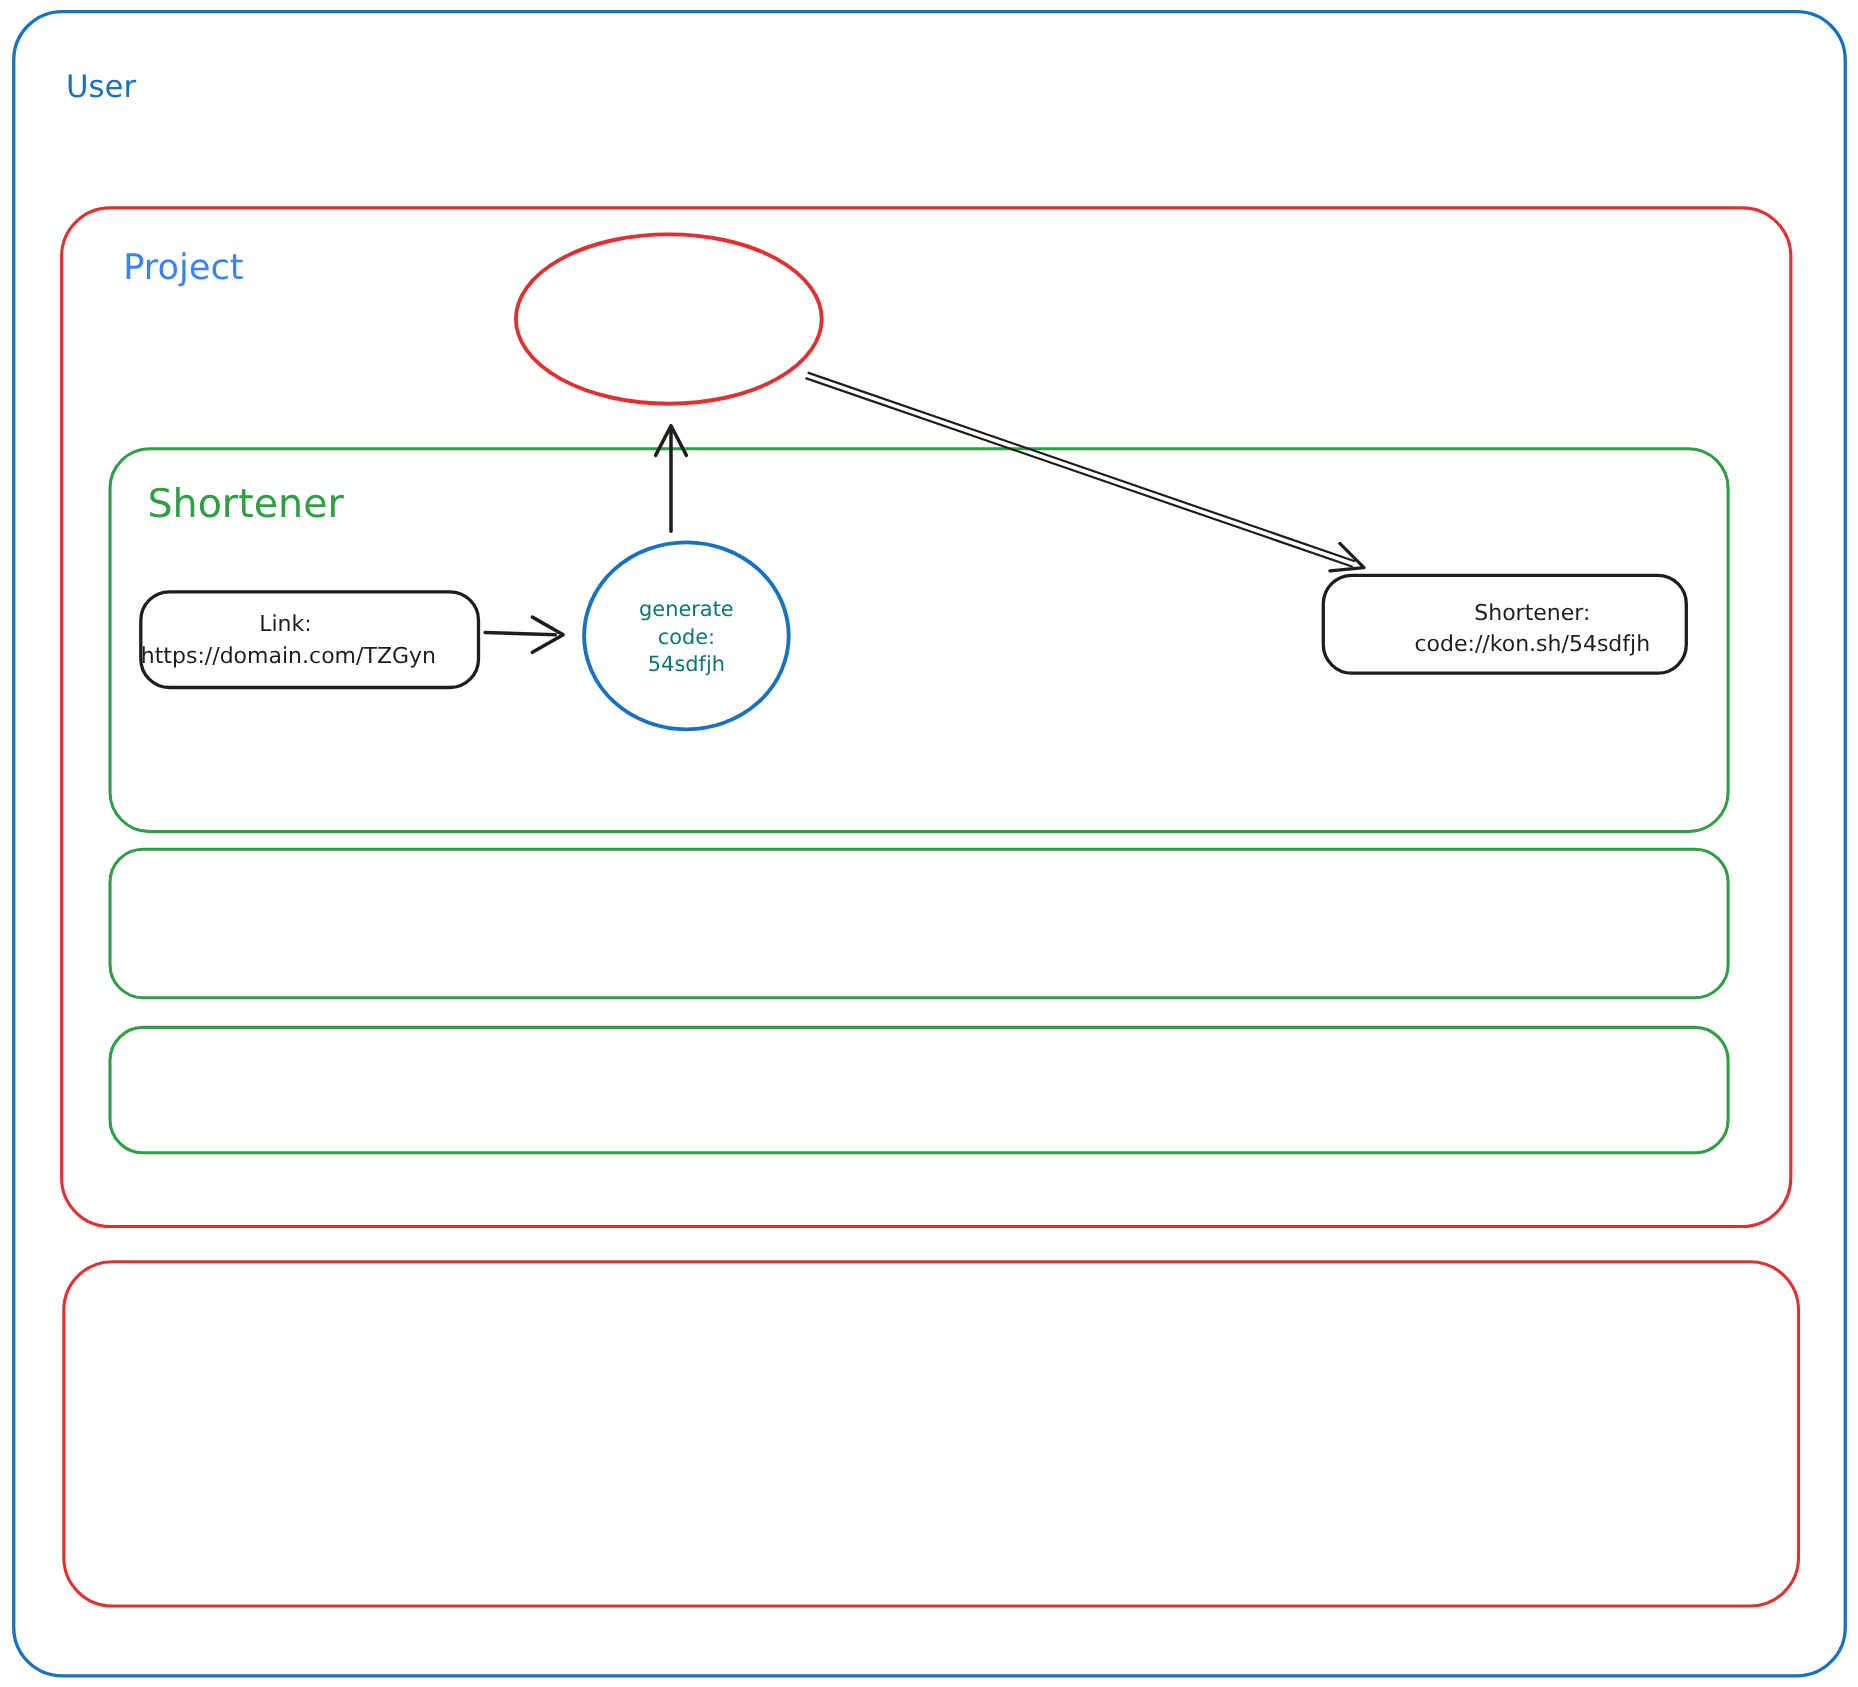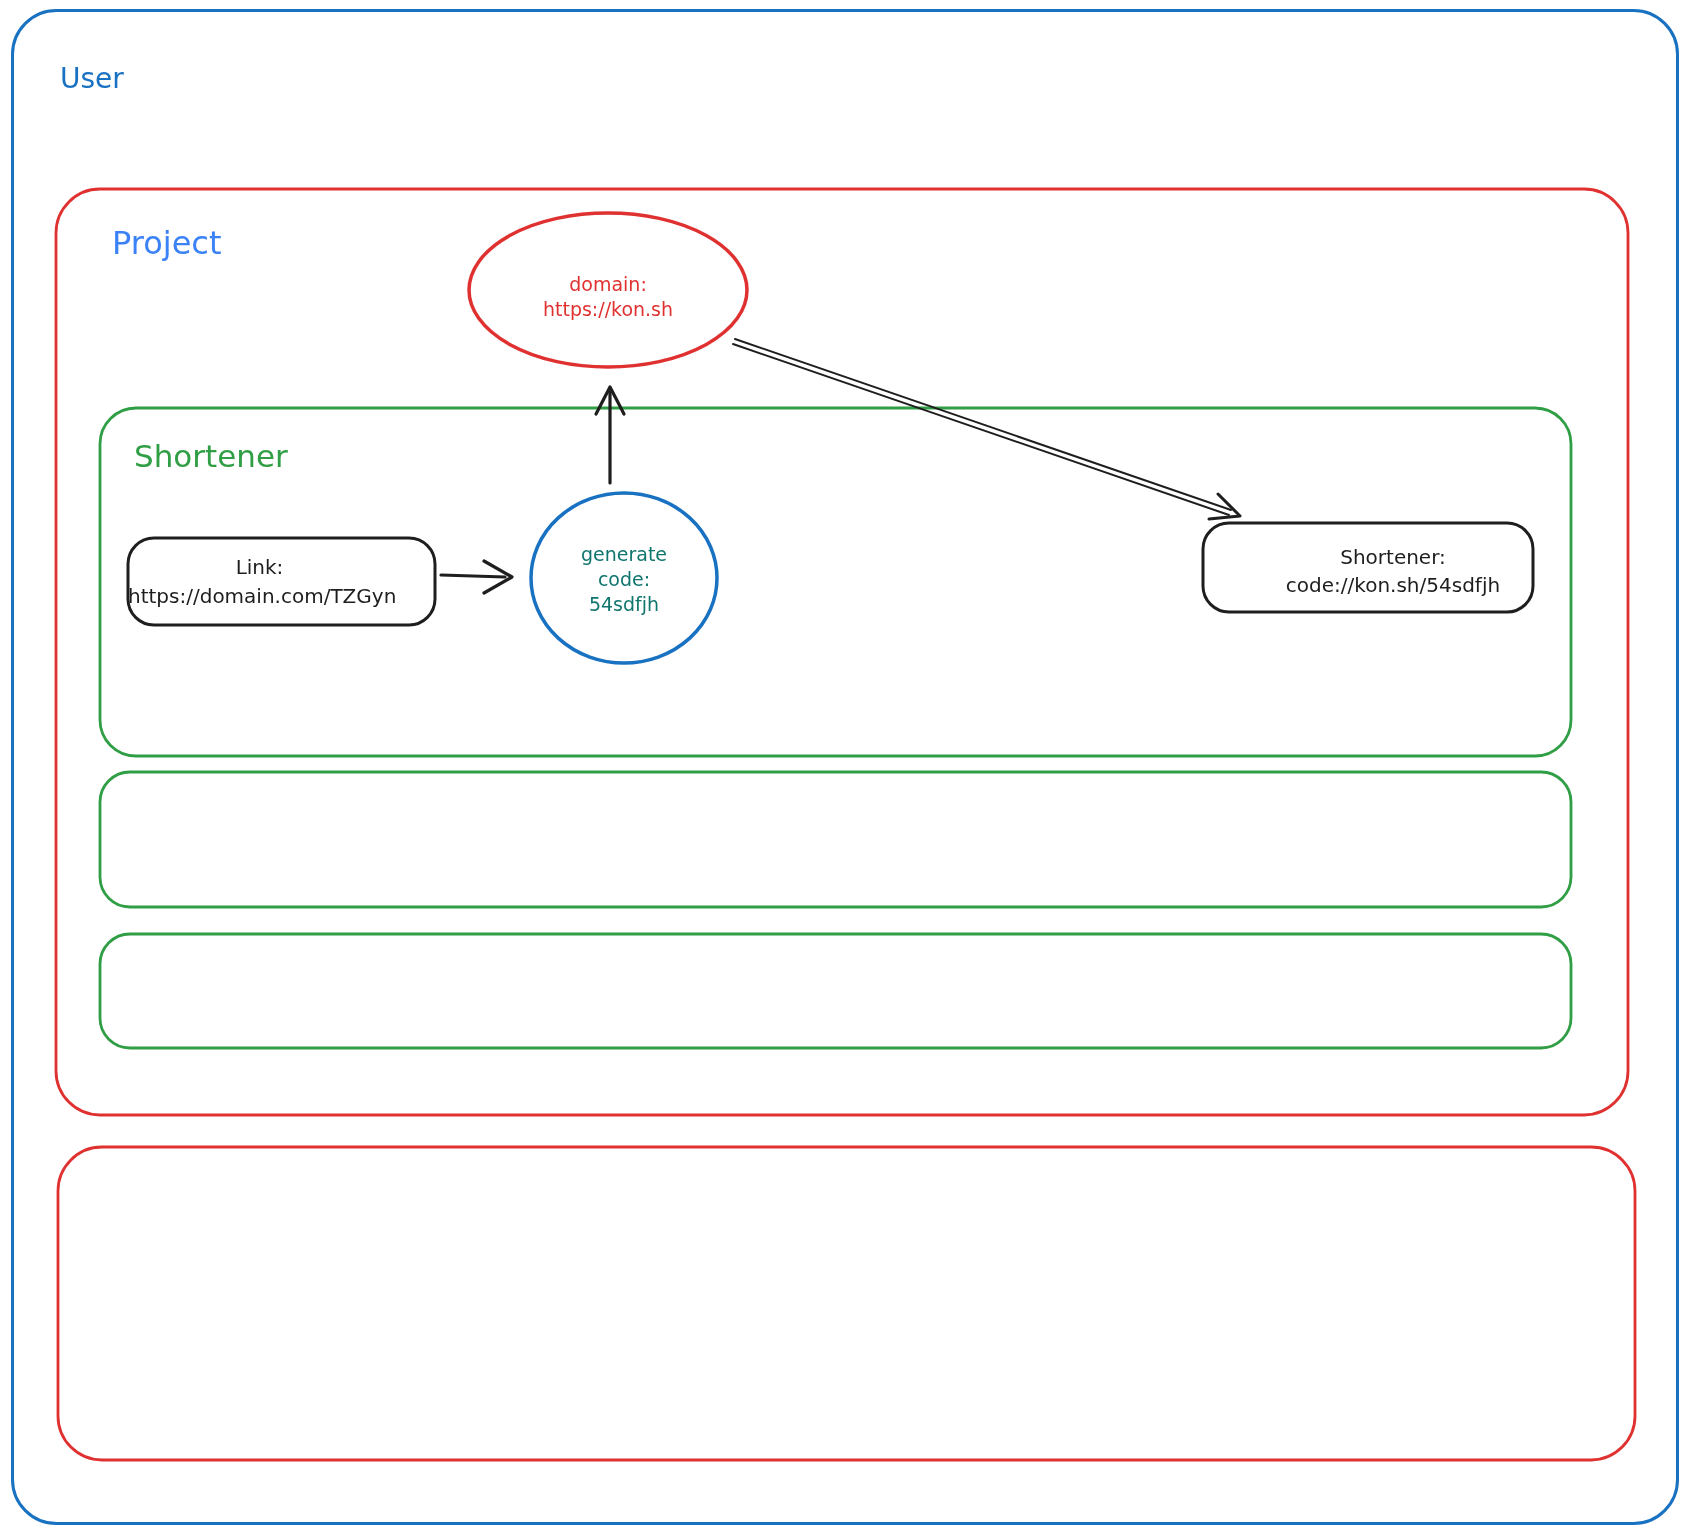--- a/index.html
+++ b/index.html
@@ -22,21 +22,21 @@
     width: 1689px;
     height: 1534px;
   }
   .lbl {
     position: absolute;
     white-space: nowrap;
     user-select: none;
   }
   .lbl-user      { left: 60px;  top: 62px;  font-size: 28px; color: #1971c2; }
   .lbl-project   { left: 112px; top: 224px; font-size: 32px; color: #3b82f6; }
-  .lbl-shortener { left: 134px; top: 438px; font-size: 31px; color: #2f9e44; }
+  .lbl-shortener { left: 134px; top: 438px; font-size: 36px; color: #2f9e44; }
   .node-text {
     position: absolute;
     text-align: center;
     white-space: nowrap;
     user-select: none;
   }
   .txt-domain {
     left: 468px; top: 272px; width: 280px;
     font-size: 19px; line-height: 25px; color: #e03131;
   }
@@ -94,24 +94,20 @@
       <line x1="735" y1="339" x2="1231" y2="510"></line>
       <line x1="733" y1="344" x2="1229" y2="515"></line>
       <polyline points="1218,494 1240,516 1209,519" fill="none" stroke-width="3"></polyline>
     </g>
   </svg>
 
   <div class="lbl lbl-user">User</div>
   <div class="lbl lbl-project">Project</div>
   <div class="lbl lbl-shortener">Shortener</div>
 
-  <div class="node-text txt-domain">
-    <div>domain:</div>
-    <div>https://kon.sh</div>
-  </div>
 
   <div class="node-text txt-link">
     <div>Link:</div>
     <div>https://domain.com/TZGyn</div>
   </div>
 
   <div class="node-text txt-code">
     <div>generate</div>
     <div>code:</div>
     <div>54sdfjh</div>

